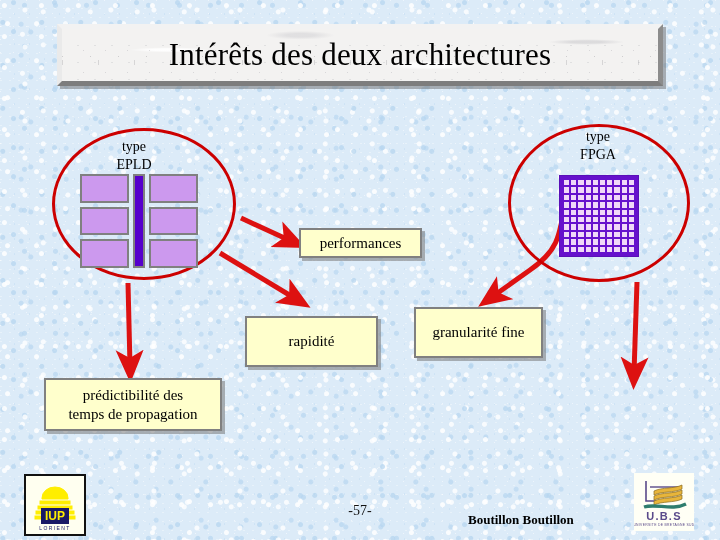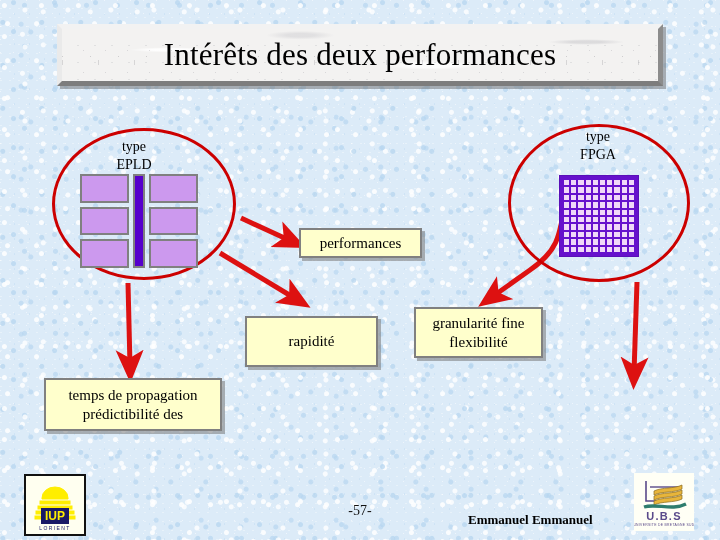--- a/index.html
+++ b/index.html
@@ -222,21 +222,21 @@
   }
 </style>
 </head>
 <body>
 
 <div id="slide">
 
   <div id="bg-texture"></div>
 
   <div id="title-banner">
-    <div id="title-text">Intérêts des deux performances</div>
+    <div id="title-text">Intérêts des deux architectures</div>
   </div>
 
   <svg id="arrow-layer" width="720" height="540" viewBox="0 0 720 540">
     <defs>
       <marker id="ah" markerWidth="7" markerHeight="7" refX="3.2" refY="3" orient="auto">
         <path d="M0,0.2 L6.6,3 L0,5.8 L1.6,3 Z" fill="#dd1111"></path>
       </marker>
     </defs>
 
     <path d="M241,218 L291,241" fill="none" stroke="#dd1111" stroke-width="5" marker-end="url(#ah)"></path>
@@ -379,28 +379,27 @@
 
   <div id="box-rapidite" class="tbox">
     <div>
       <div>rapidité</div>
     </div>
   </div>
 
   <div id="box-granularite" class="tbox">
     <div>
       <div>granularité fine</div>
-      <div>flexibilité</div>
     </div>
   </div>
 
   <div id="box-predict" class="tbox">
     <div>
+      <div>prédictibilité des</div>
       <div>temps de propagation</div>
-      <div>prédictibilité des</div>
     </div>
   </div>
 
 
   <div id="logo-ubs">
     <svg width="60" height="58" viewBox="0 0 60 58">
       <rect x="0" y="0" width="60" height="58" fill="#fffff5"></rect>
       <path d="M12,8 L12,28 L24,28" fill="none" stroke="#5a4a8a" stroke-width="1.6"></path>
       <path d="M16,14 L46,14" fill="none" stroke="#5a4a8a" stroke-width="1.4"></path>
       <g fill="#e8b53a" stroke="#8a6a20" stroke-width="0.7">
@@ -424,15 +423,15 @@
         <rect x="10" y="35" width="38" height="3"></rect>
         <rect x="9" y="40" width="40" height="3"></rect>
       </g>
       <rect x="15" y="32" width="28" height="16" fill="#1a1a66"></rect>
       <text x="29" y="44" font-family="'Liberation Sans', sans-serif" font-size="12" font-weight="bold" fill="#ffee00" text-anchor="middle">IUP</text>
       <text x="29" y="54" font-family="'Liberation Sans', sans-serif" font-size="5" fill="#1a1a66" text-anchor="middle" letter-spacing="1.4">LORIENT</text>
     </svg>
   </div>
 
   <div id="page-number">-57-</div>
-  <div id="author">Emmanuel Emmanuel</div>
+  <div id="author">Boutillon Boutillon</div>
 
 </div>
 
 </body></html>

